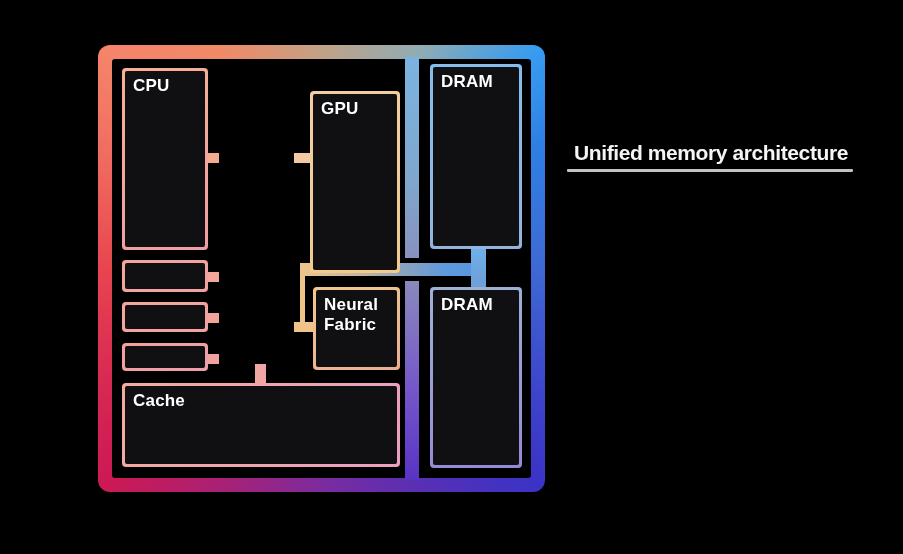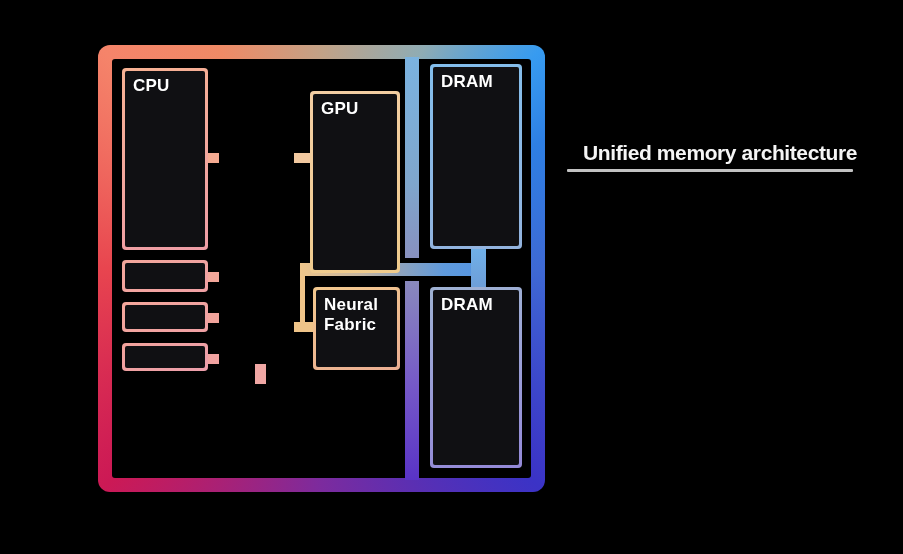--- a/index.html
+++ b/index.html
@@ -48,21 +48,21 @@
   .c-memory-bus  {left:202px;top:218px;width:180px;height:13px;z-index:3;
     background:linear-gradient(90deg,#EFC68B,#C3B5A3 35%,#8FA3BC 55%,#5F9ADC 80%,#5595E2);}
   .bus-gap{position:absolute;left:303px;width:22px;height:5px;background:#000;z-index:2;}
   .bus-gap-top{top:213px;} .bus-gap-bottom{top:231px;}
   .c-dram-stub{left:373px;top:204px;width:15px;height:38px;z-index:4;
     background:linear-gradient(180deg,#6FB0E8,#6E9ED8);}
 
   
   .caption{position:absolute;left:567px;top:140px;width:290px;}
   .caption-text{padding-left:7px;color:#F5F5F5;font-size:21px;line-height:25px;
-                font-weight:700;letter-spacing:-.4px;white-space:nowrap;text-align:right;}
+                font-weight:700;letter-spacing:-.4px;white-space:nowrap;}
   .caption-underline{margin-top:4px;width:286px;height:3px;background:#C2C2C2;border-radius:1px;}
 </style>
 </head>
 <body>
 
 <div class="stage">
 
   <div class="frame">
     <div class="frame-inner"></div>
 
@@ -92,20 +92,23 @@
     </div>
     <div class="block small-1"></div>
     <div class="block small-2"></div>
     <div class="block small-3"></div>
     <div class="block neural">
       <span class="label">Neural Fabric</span>
     </div>
     <div class="block dram-bottom">
       <span class="label">DRAM</span>
     </div>
+    <div class="block cache">
+      <span class="label">Cache</span>
+    </div>
   </div>
 
   <div class="caption">
     <div class="caption-text">Unified memory architecture</div>
     <div class="caption-underline"></div>
   </div>
 
 </div>
 
 </body></html>

